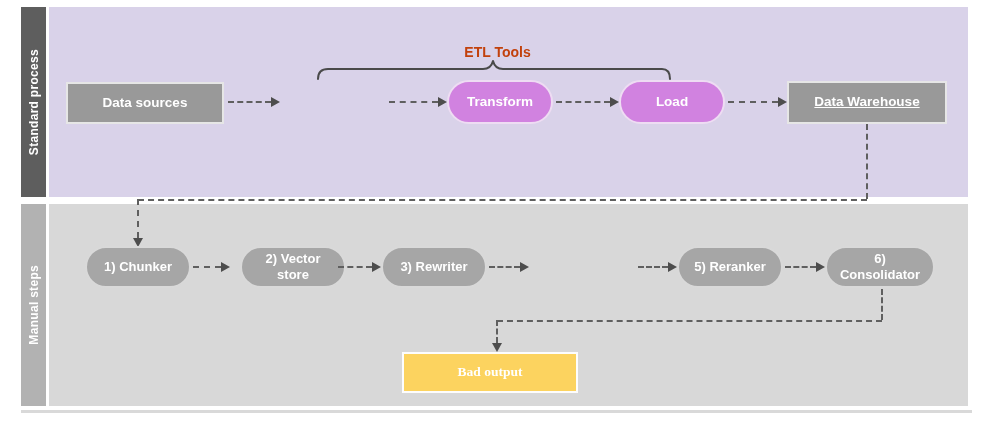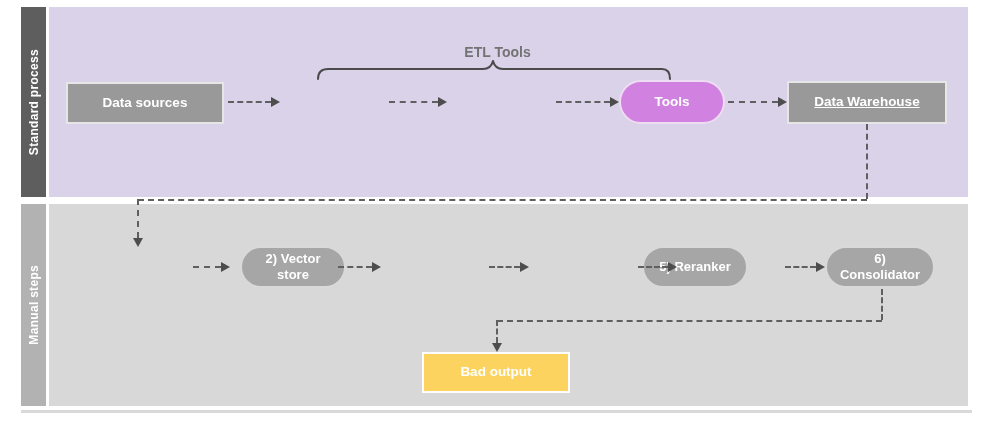--- a/index.html
+++ b/index.html
@@ -30,21 +30,21 @@
   .etl-pill{ background:var(--etl-pill); border:2px solid #eedcf3; border-radius:23px; font-size:13.5px; }
   .manual-pill{ background:var(--manual-pill); border:2px solid #d9d9d9; border-radius:21px; font-size:13px; padding:0 8px; }
   .bad-node{ background:var(--bad-output); border:2px solid #fdfdfd; font-size:13.5px; }
   .hline{ position:absolute; border-top:2px dashed var(--connector); height:0; }
   .vline{ position:absolute; border-left:2px dashed var(--connector); width:0; }
   .arr-r{ position:absolute; width:0; height:0;
     border-left:9px solid var(--arrowhead); border-top:5px solid transparent; border-bottom:5px solid transparent; }
   .arr-d{ position:absolute; width:0; height:0;
     border-top:9px solid var(--arrowhead); border-left:5px solid transparent; border-right:5px solid transparent; }
   .brace-label{
-    position:absolute; text-align:center; color:#737373; font-weight:700; font-size:14px;
+    position:absolute; text-align:center; color:#c2410c; font-weight:700; font-size:14px;
   }
   .divider{ position:absolute; background:#d9d9d9; }
 </style>
 </head>
 <body>
 
 <div id="canvas">
 
   <div class="lane-bar" style="left:21px; top:7px; width:25px; height:190px; background:var(--lane1-bar);">
     <span>Standard process</span>
@@ -59,22 +59,25 @@
   <div class="divider" style="left:21px; top:410px; width:951px; height:3px;"></div>
 
   <div class="brace-label" style="left:430px; top:44px; width:135px;">ETL Tools</div>
   <svg style="position:absolute; left:310px; top:55px;" width="370" height="30" viewBox="0 0 370 30">
     <path d="M 8 24 Q 8 14 18 14 L 173 14 Q 181 14 183 6 Q 185 14 193 14 L 352 14 Q 360 14 360 24" fill="none" stroke="var(--brace)" stroke-width="2" stroke-linecap="round" stroke-linejoin="round"></path>
   </svg>
 
   <div class="node rect-node" style="left:66px; top:82px; width:158px; height:42px;justify-content:center;">
     <span>Data sources</span>
   </div>
+  <div class="node etl-pill" style="left:447px; top:80px; width:106px; height:44px;">
+    <span>Transform</span>
+  </div>
   <div class="node etl-pill" style="left:619px; top:80px; width:106px; height:44px;">
-    <span>Tools</span>
+    <span>Load</span>
   </div>
   <div class="node rect-node" style="left:787px; top:81px; width:160px; height:43px;text-decoration:underline;">
     <span>Data Warehouse</span>
   </div>
 
   <div class="hline" style="left:228px; top:101px; width:43px;"></div>
   <div class="arr-r" style="left:271px; top:97px;"></div>
 
   <div class="hline" style="left:389px; top:101px; width:49px;"></div>
   <div class="arr-r" style="left:438px; top:97px;"></div>
@@ -83,30 +86,36 @@
   <div class="arr-r" style="left:610px; top:97px;"></div>
 
   <div class="hline" style="left:728px; top:101px; width:50px;"></div>
   <div class="arr-r" style="left:778px; top:97px;"></div>
 
   <div class="vline" style="left:866px; top:124px; height:75px;"></div>
   <div class="hline" style="left:138px; top:199px; width:729px;"></div>
   <div class="vline" style="left:137px; top:199px; height:39px;"></div>
   <div class="arr-d" style="left:133px; top:238px;"></div>
 
+  <div class="node manual-pill" style="left:85px; top:246px; width:106px; height:42px;">
+    <span>1) Chunker</span>
+  </div>
   <div class="node manual-pill" style="left:240px; top:246px; width:106px; height:42px;">
     <span>2) Vector store</span>
   </div>
-  <div class="node manual-pill" style="left:642px; top:246px; width:106px; height:42px;align-items:center;">
+  <div class="node manual-pill" style="left:381px; top:246px; width:106px; height:42px;">
+    <span>3) Rewriter</span>
+  </div>
+  <div class="node manual-pill" style="left:677px; top:246px; width:106px; height:42px;align-items:center;">
     <span>5) Reranker</span>
   </div>
   <div class="node manual-pill" style="left:825px; top:246px; width:110px; height:42px;">
     <span>6) Consolidator</span>
   </div>
-  <div class="node bad-node" style="left:422px; top:352px; width:148px; height:41px;">
+  <div class="node bad-node" style="left:402px; top:352px; width:176px; height:41px;font-family:Liberation Serif, serif;">
     <span>Bad output</span>
   </div>
 
   <div class="hline" style="left:193px; top:266px; width:28px;"></div>
   <div class="arr-r" style="left:221px; top:262px;"></div>
 
   <div class="hline" style="left:338px; top:266px; width:34px;"></div>
   <div class="arr-r" style="left:372px; top:262px;"></div>
 
   <div class="hline" style="left:489px; top:266px; width:31px;"></div>

